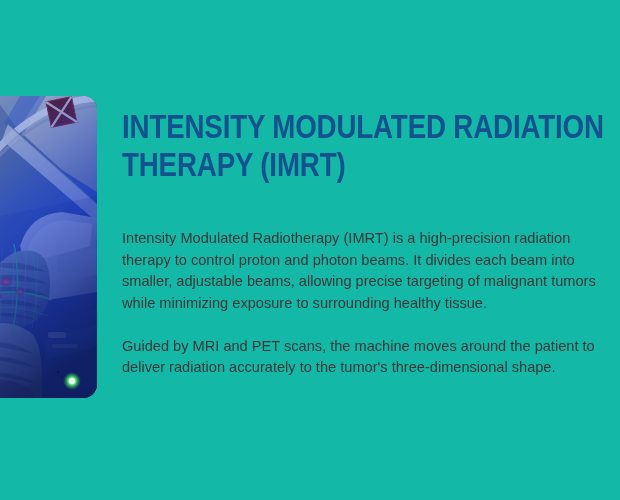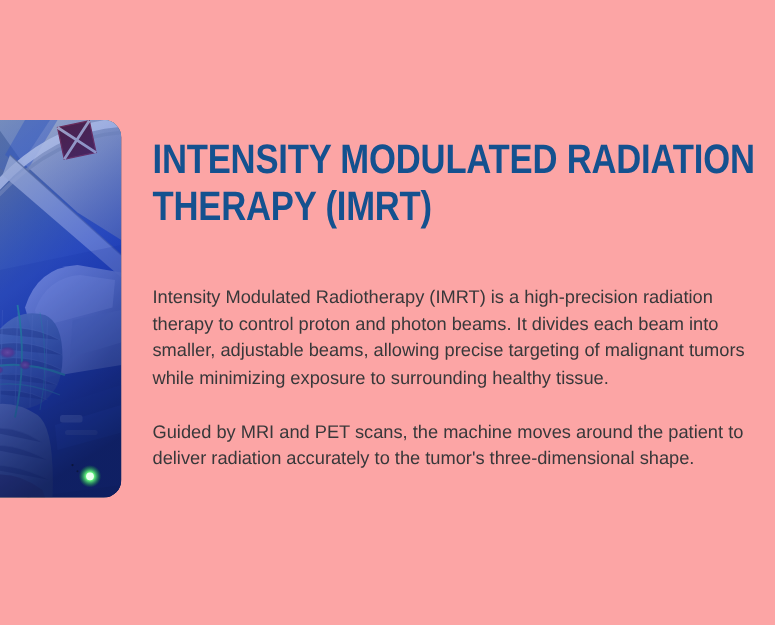--- a/index.html
+++ b/index.html
@@ -12,21 +12,21 @@
     background: #ffffff;
     font-family: "Liberation Sans", sans-serif;
     overflow: hidden;
     position: relative;
   }
 
   
   .slide {
     position: absolute;
     inset: 0;
-    background: #fca5a5;
+    background: #14b8a6;
     overflow: hidden;
   }
 
   
   .photo {
     position: absolute;
     left: 0;
     top: 96px;
     width: 97px;
     height: 302px;

